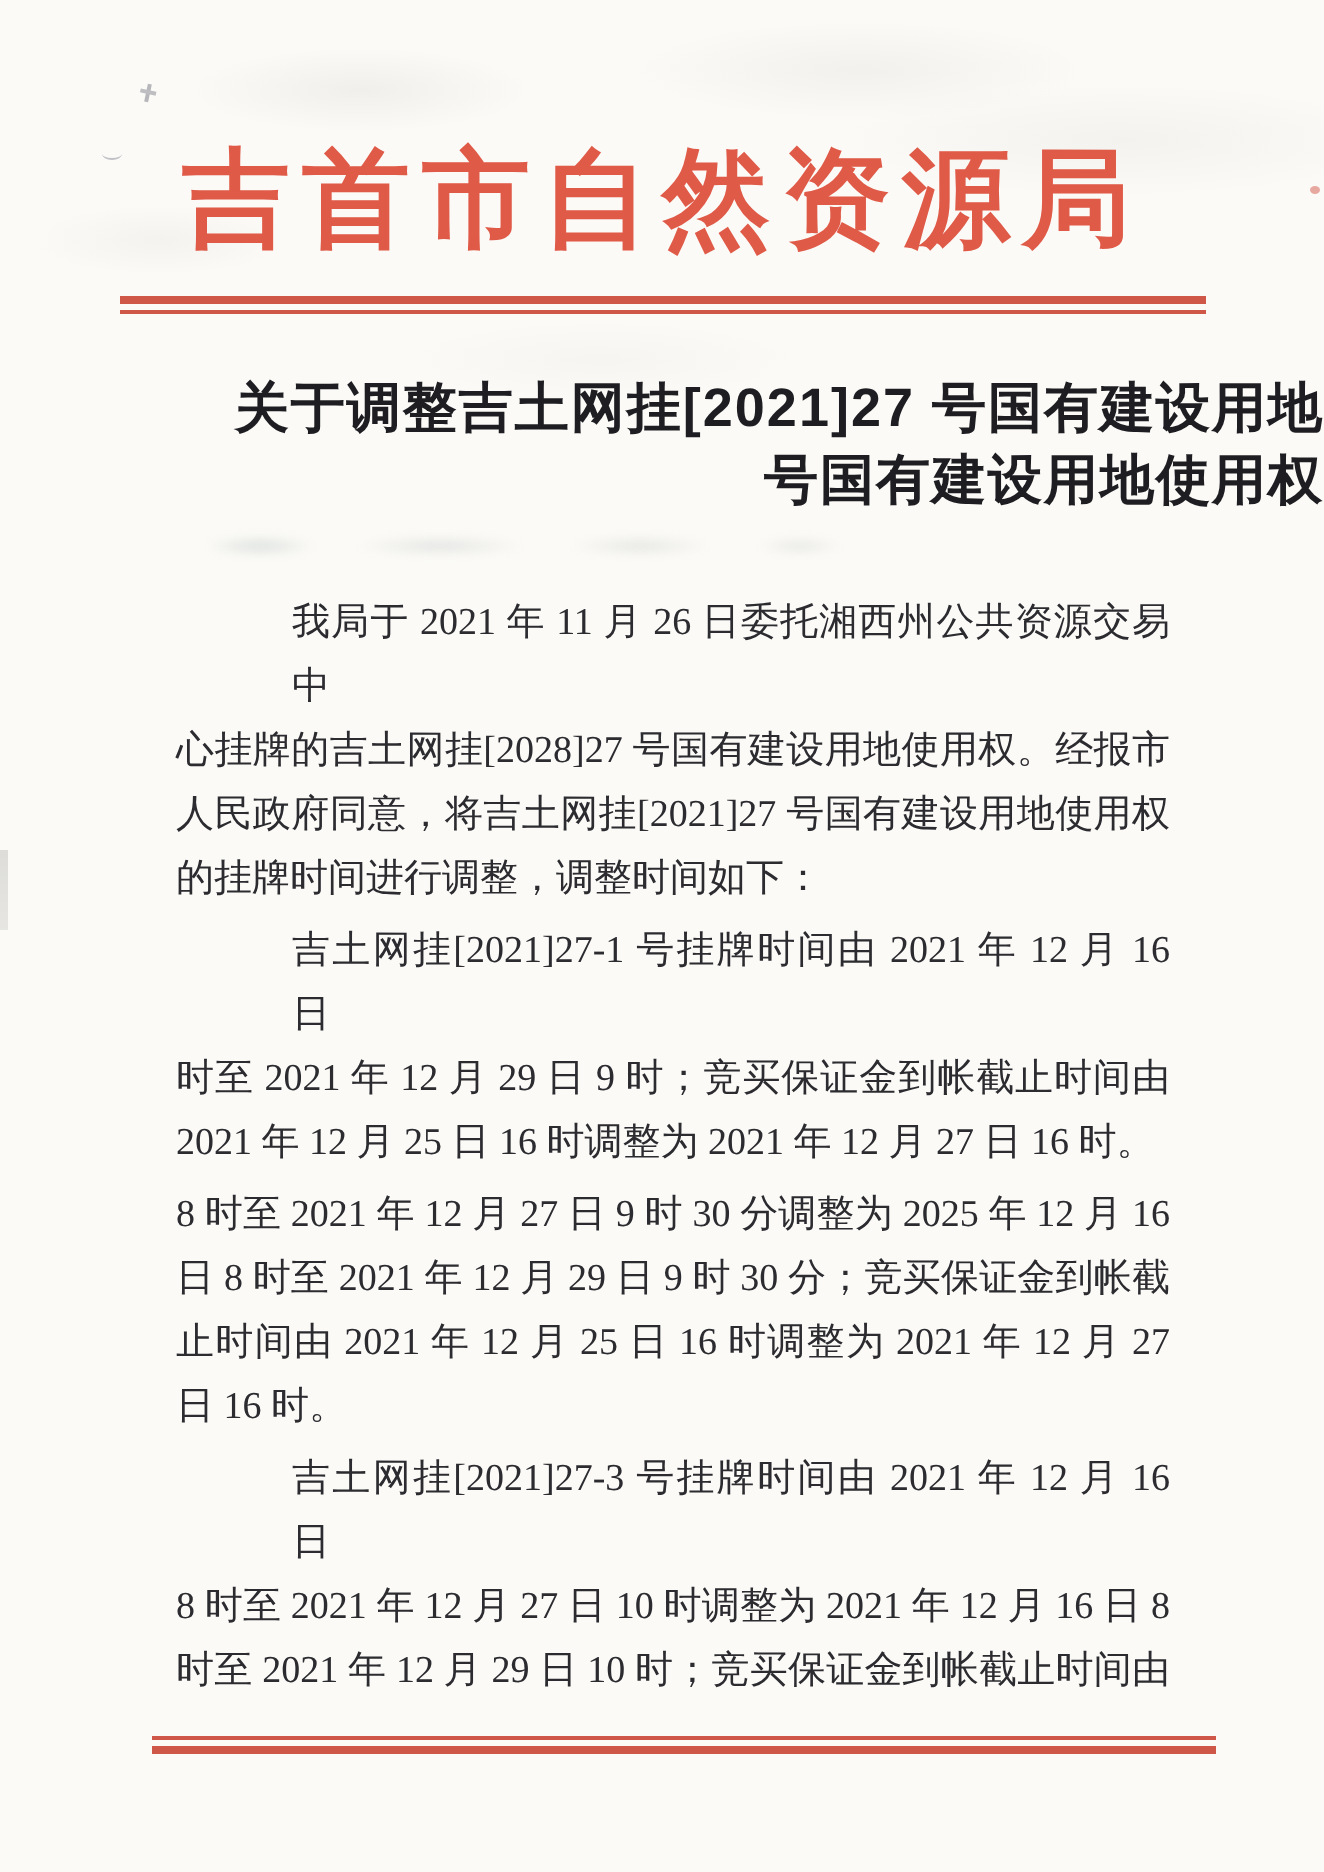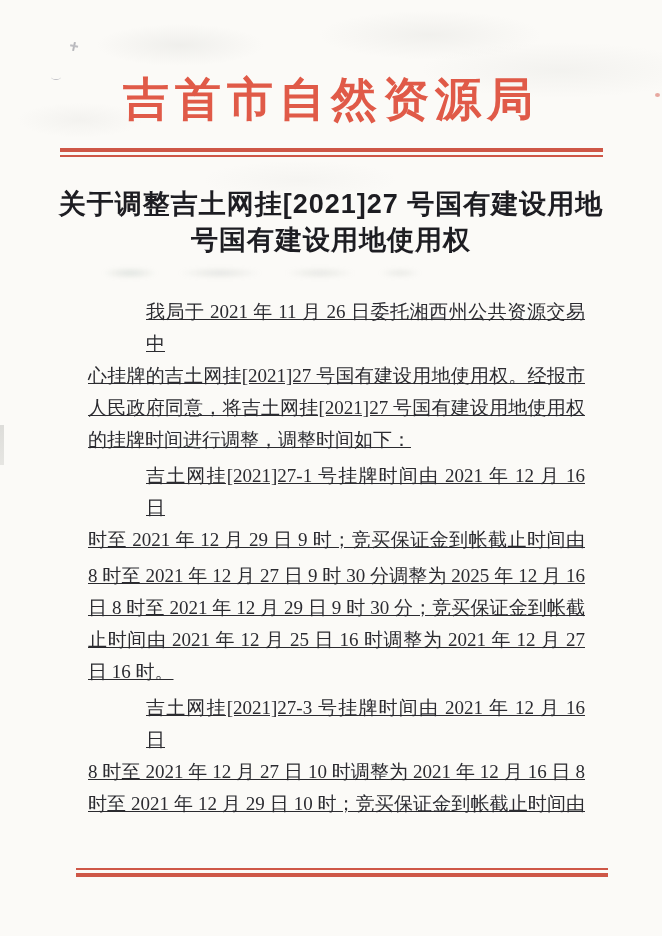--- a/index.html
+++ b/index.html
@@ -56,62 +56,61 @@
     background: #e2948a; border-radius: 50%; opacity: .8;
   }
   .mark-4 {
     position: absolute; left: 0; top: 425px; width: 4px; height: 40px;
     background: linear-gradient(#c9c9c6, #d8d8d4); opacity: .6;
   }
   .agency-name {
     position: absolute;
     left: 0; top: 70px; width: 100%;
     text-align: center;
-    font-size: 46px;
+    font-size: 54px;
     line-height: 60px;
     font-weight: bold;
     letter-spacing: 6px;
     color: var(--accent, #e05a48);
     font-family: "Liberation Serif", "DejaVu Serif", serif;
   }
   .double-rule { position: absolute; }
   .double-rule .bar { width: 100%; }
   .header-rule { left: 60px; top: 148px; width: 543px; }
   .header-rule .bar-a { height: 4px; background: var(--rule, #ce5747); }
   .header-rule .gap-a { height: 3px; }
   .header-rule .bar-b { height: 2px; background: var(--rule, #ce5747); }
   .footer-rule { left: 76px; top: 868px; width: 532px; }
   .footer-rule .bar-a { height: 2px; background: var(--rule, #ce5747); }
   .footer-rule .gap-a { height: 3px; }
   .footer-rule .bar-b { height: 3.5px; background: var(--rule, #ce5747); }
   .notice-title {
     position: absolute;
     left: 0; top: 186px; width: 100%;
-    text-align: center;
+    text-align: right;
     font-family: "Liberation Sans", "DejaVu Sans", sans-serif;
     font-weight: bold;
     font-size: 27px;
     line-height: 36px;
     color: #1d1d22;
     letter-spacing: 1px;
   }
   .notice-body {
     position: absolute;
     left: 88px; top: 296px; width: 497px;
     font-size: 19px;
     line-height: 32px;
     color: #2b2b30;
     font-family: "Liberation Serif", "DejaVu Serif", serif;
   }
   .para { margin: 0 0 4px 0; }
   .para .line {
     text-align: justify;
     text-align-last: justify;
     white-space: normal;
-    text-decoration: underline;
   }
   .para .line.first { padding-left: 58px; }
   .para .line.last { text-align-last: left; }
 </style>
 </head>
 <body>
 
 <div class="page">
 
   <div class="scan-texture"></div>
@@ -131,27 +130,28 @@
   <div class="ghost-band"></div>
 
   <div class="notice-title">
     <div>关于调整吉土网挂[2021]27 号国有建设用地</div>
     <div>号国有建设用地使用权</div>
   </div>
 
   <div class="notice-body">
       <div class="para">
         <div class="line first">我局于 2021 年 11 月 26 日委托湘西州公共资源交易中</div>
-        <div class="line">心挂牌的吉土网挂[2021]27 号国有建设用地使用权。经报市</div>
+        <div class="line">心挂牌的吉土网挂[2028]27 号国有建设用地使用权。经报市</div>
         <div class="line">人民政府同意，将吉土网挂[2021]27 号国有建设用地使用权</div>
         <div class="line last">的挂牌时间进行调整，调整时间如下：</div>
       </div>
       <div class="para">
         <div class="line first">吉土网挂[2021]27-1 号挂牌时间由 2021 年 12 月 16 日</div>
         <div class="line">时至 2021 年 12 月 29 日 9 时；竞买保证金到帐截止时间由</div>
+        <div class="line last">2021 年 12 月 25 日 16 时调整为 2021 年 12 月 27 日 16 时。</div>
       </div>
       <div class="para">
         <div class="line">8 时至 2021 年 12 月 27 日 9 时 30 分调整为 2025 年 12 月 16</div>
         <div class="line">日 8 时至 2021 年 12 月 29 日 9 时 30 分；竞买保证金到帐截</div>
         <div class="line">止时间由 2021 年 12 月 25 日 16 时调整为 2021 年 12 月 27</div>
         <div class="line last">日 16 时。</div>
       </div>
       <div class="para">
         <div class="line first">吉土网挂[2021]27-3 号挂牌时间由 2021 年 12 月 16 日</div>
         <div class="line">8 时至 2021 年 12 月 27 日 10 时调整为 2021 年 12 月 16 日 8</div>

